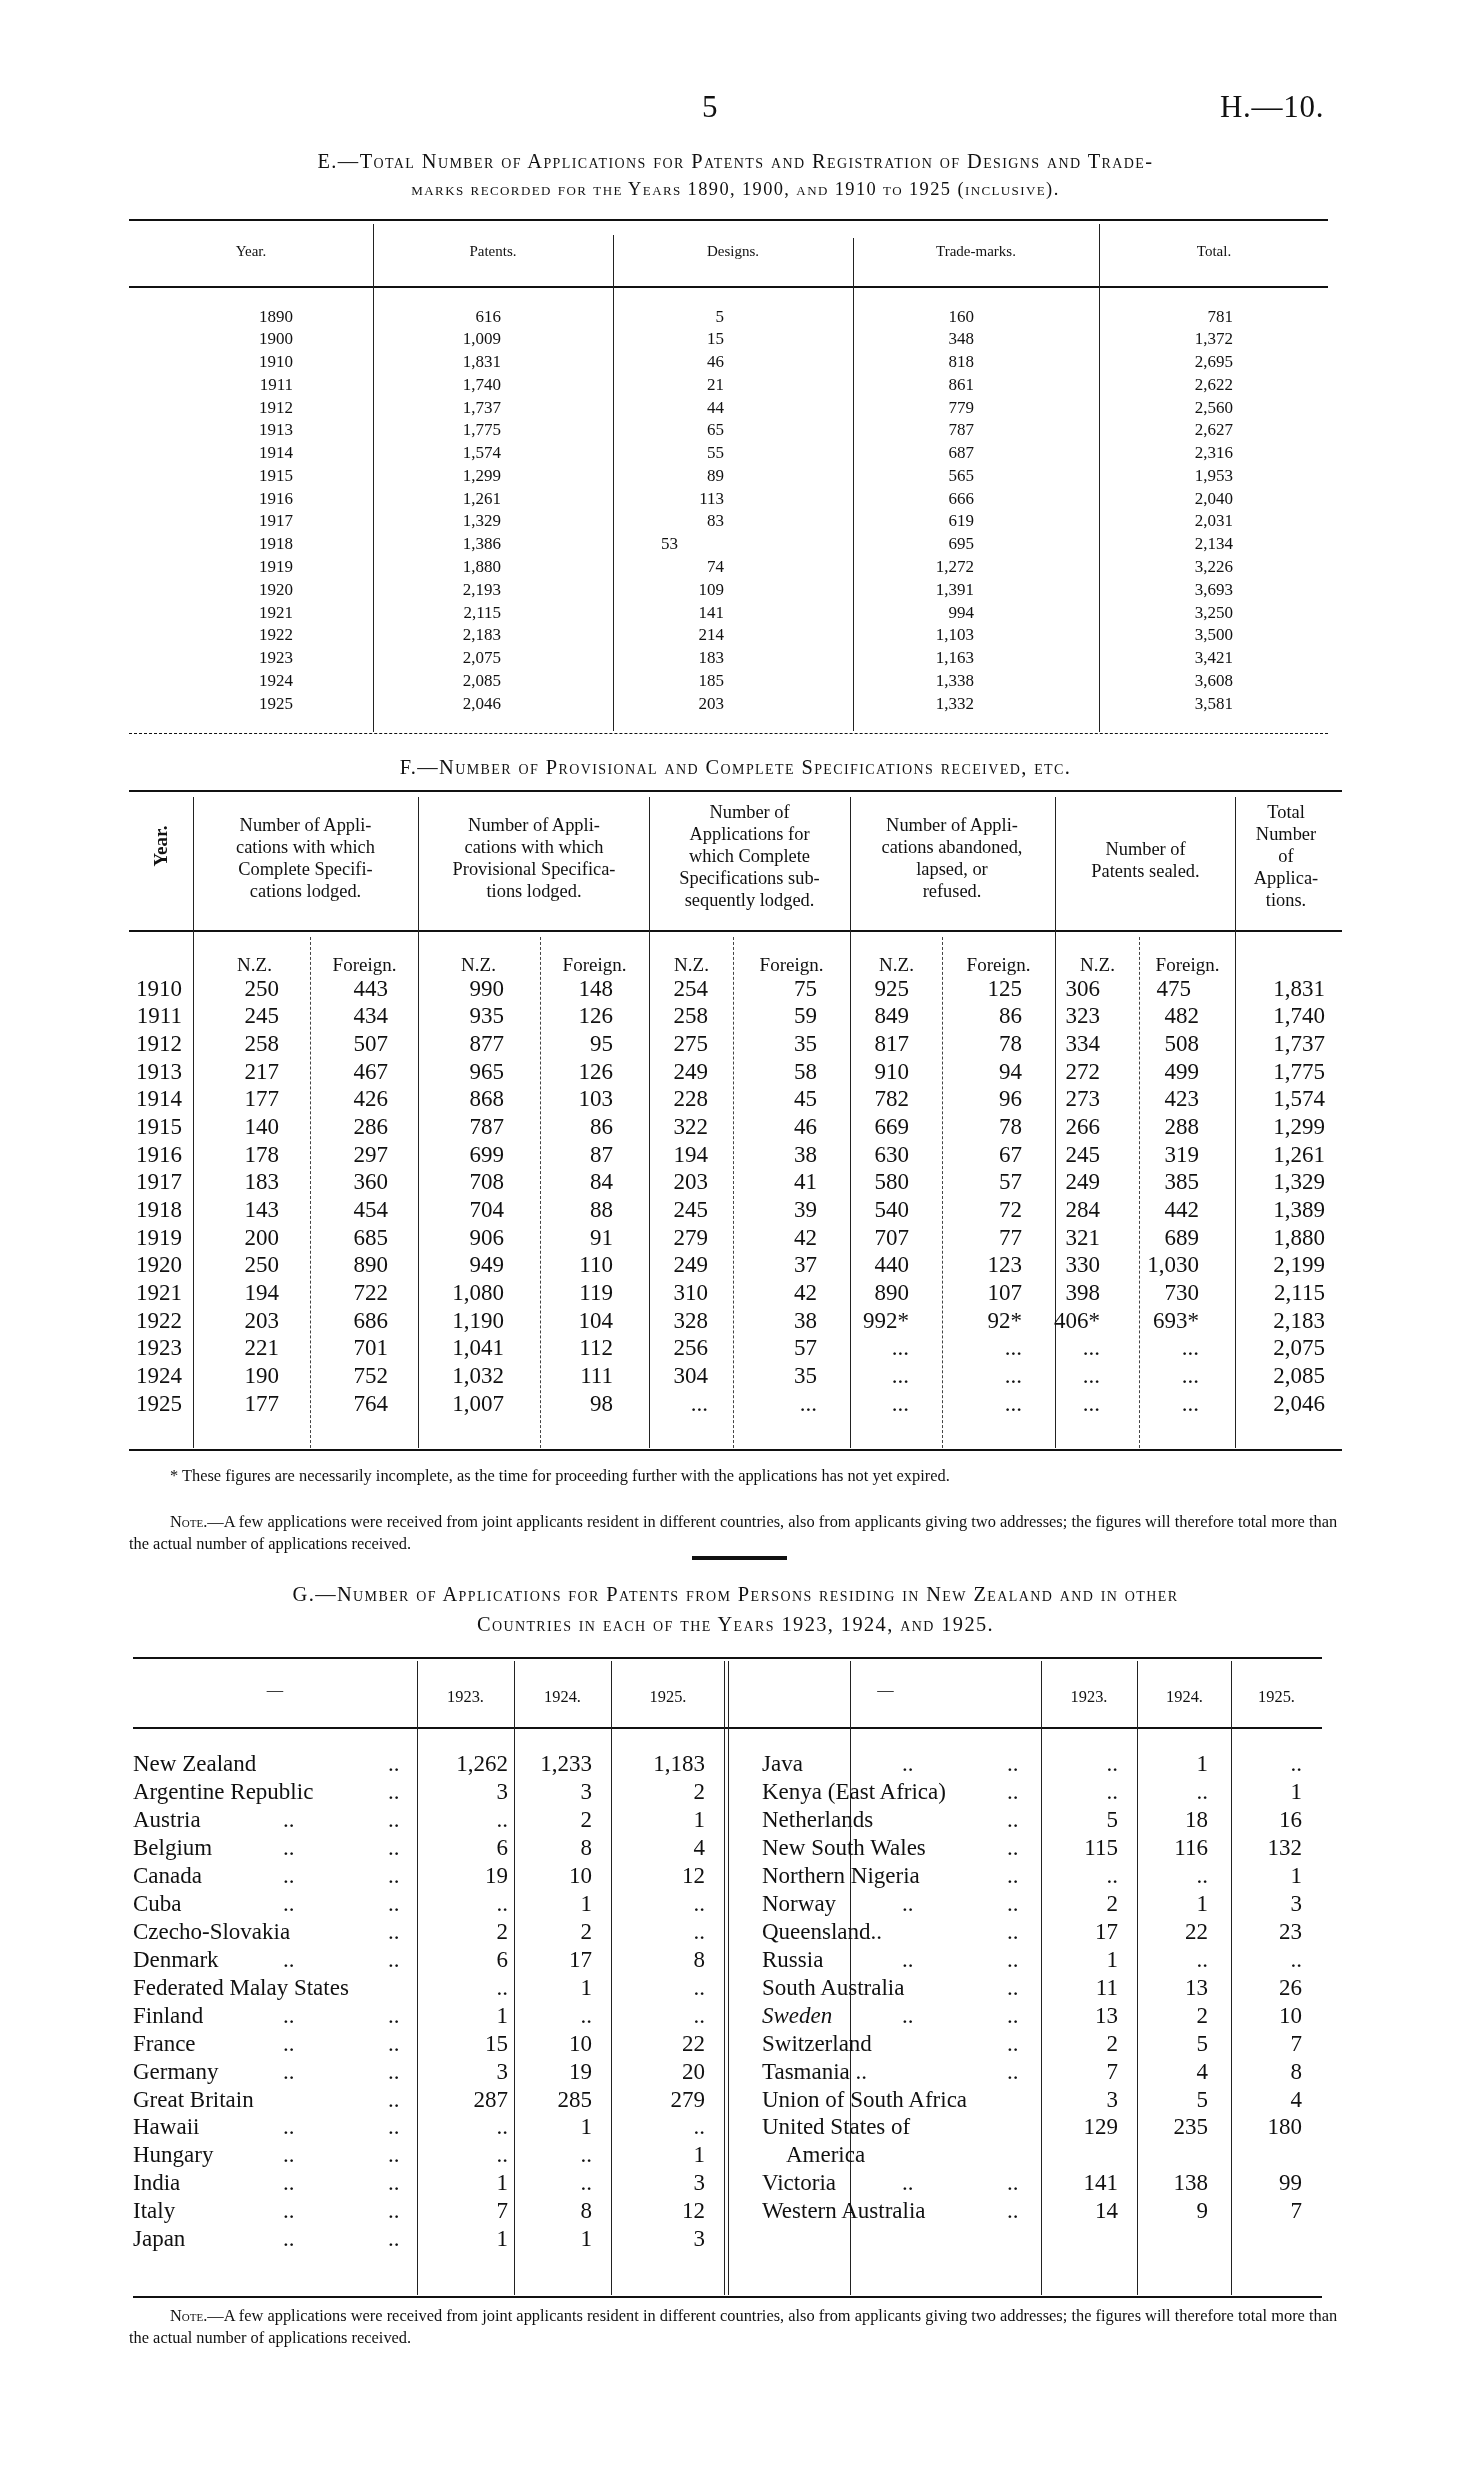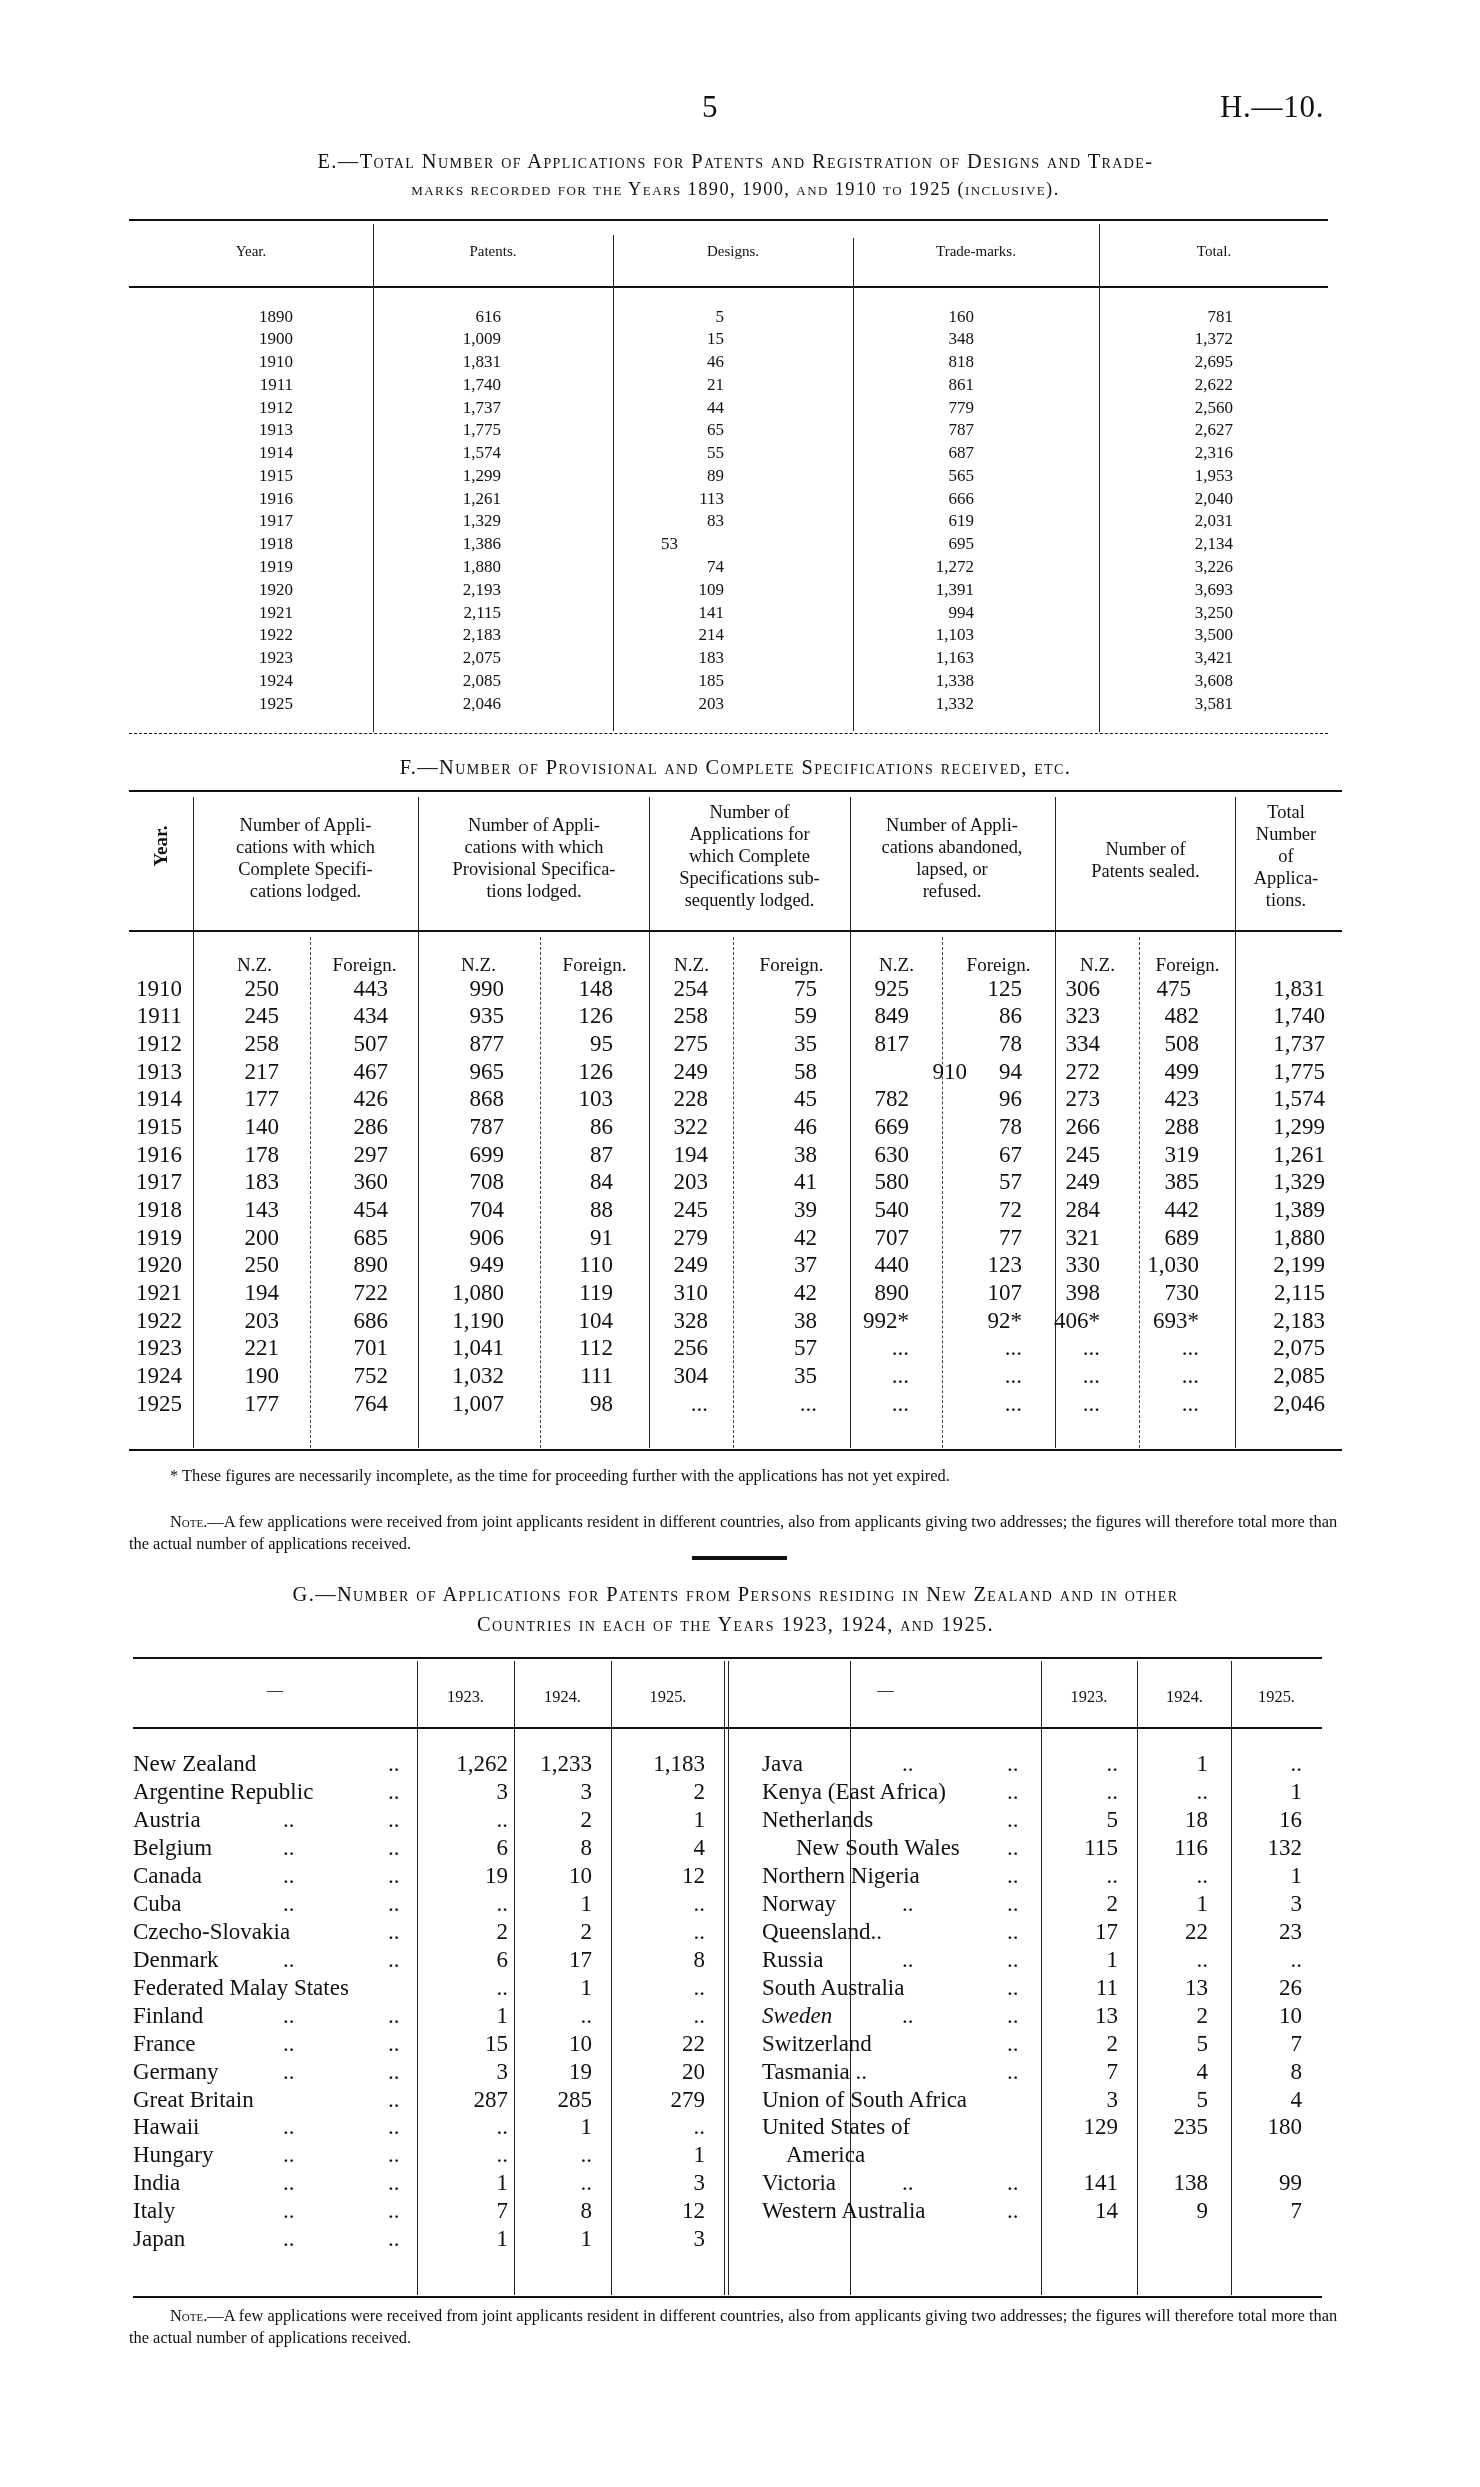--- a/index.html
+++ b/index.html
@@ -257,21 +257,21 @@
         <div class="f-row f-cell" style="left:1005px;top:1031px;">334</div>
         <div class="f-row f-cell" style="left:1104px;top:1031px;">508</div>
         <div class="f-row f-cell" style="left:1230px;top:1031px;">1,737</div>
         <div class="f-row f-cell" style="left:87px;top:1059px;">1913</div>
         <div class="f-row f-cell" style="left:184px;top:1059px;">217</div>
         <div class="f-row f-cell" style="left:293px;top:1059px;">467</div>
         <div class="f-row f-cell" style="left:409px;top:1059px;">965</div>
         <div class="f-row f-cell" style="left:518px;top:1059px;">126</div>
         <div class="f-row f-cell" style="left:613px;top:1059px;">249</div>
         <div class="f-row f-cell" style="left:722px;top:1059px;">58</div>
-        <div class="f-row f-cell" style="left:844px;top:1059px;padding-left:28px;">910</div>
+        <div class="f-row f-cell" style="left:814px;top:1059px;">910</div>
         <div class="f-row f-cell" style="left:927px;top:1059px;">94</div>
         <div class="f-row f-cell" style="left:1005px;top:1059px;">272</div>
         <div class="f-row f-cell" style="left:1104px;top:1059px;">499</div>
         <div class="f-row f-cell" style="left:1230px;top:1059px;">1,775</div>
         <div class="f-row f-cell" style="left:87px;top:1086px;">1914</div>
         <div class="f-row f-cell" style="left:184px;top:1086px;">177</div>
         <div class="f-row f-cell" style="left:293px;top:1086px;">426</div>
         <div class="f-row f-cell" style="left:409px;top:1086px;">868</div>
         <div class="f-row f-cell" style="left:518px;top:1086px;">103</div>
         <div class="f-row f-cell" style="left:613px;top:1086px;">228</div>
@@ -607,21 +607,21 @@
           <div class="g-val" style="left:1227px;">1</div>
         </div>
         <div class="g-row" style="left:0;top:1807px;">
           <div class="g-name" style="left:762px;">Netherlands</div>
           <div class="g-dots" style="left:1007px;">..</div>
           <div class="g-val" style="left:1043px;">5</div>
           <div class="g-val" style="left:1133px;">18</div>
           <div class="g-val" style="left:1227px;">16</div>
         </div>
         <div class="g-row" style="left:0;top:1835px;">
-          <div class="g-name" style="left:762px;margin-left:34px;">New South Wales</div>
+          <div class="g-name" style="left:762px;">New South Wales</div>
           <div class="g-dots" style="left:1007px;">..</div>
           <div class="g-val" style="left:1043px;">115</div>
           <div class="g-val" style="left:1133px;">116</div>
           <div class="g-val" style="left:1227px;">132</div>
         </div>
         <div class="g-row" style="left:0;top:1863px;">
           <div class="g-name" style="left:762px;">Northern Nigeria</div>
           <div class="g-dots" style="left:1007px;">..</div>
           <div class="g-val" style="left:1043px;">..</div>
           <div class="g-val" style="left:1133px;">..</div>

